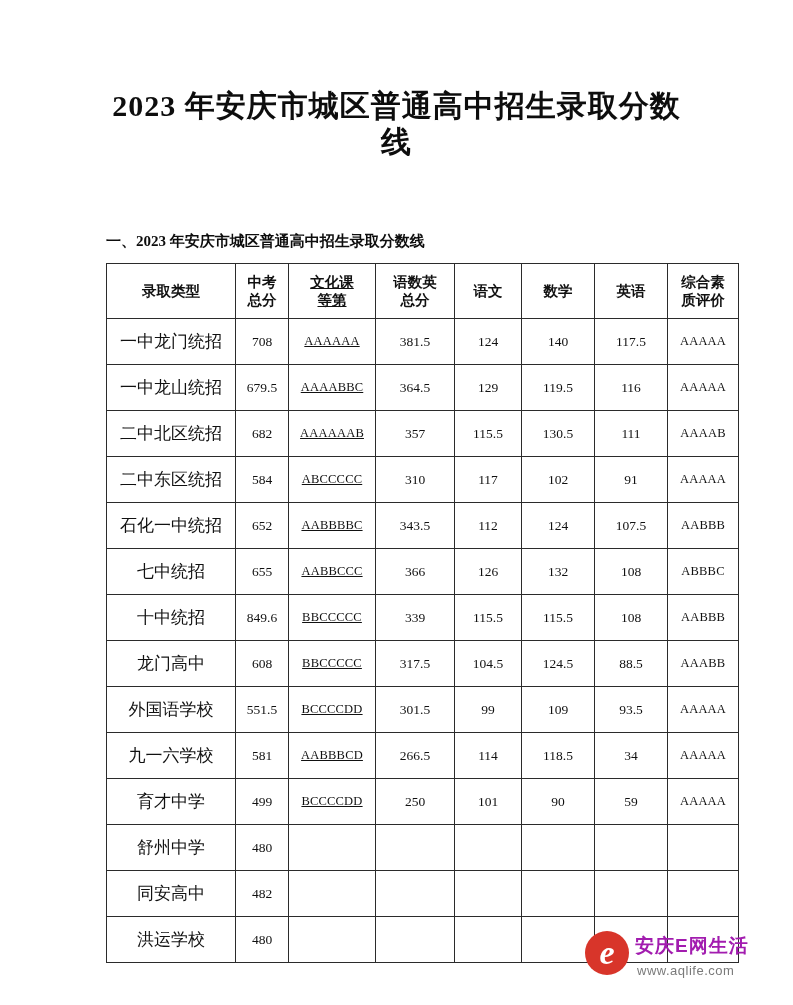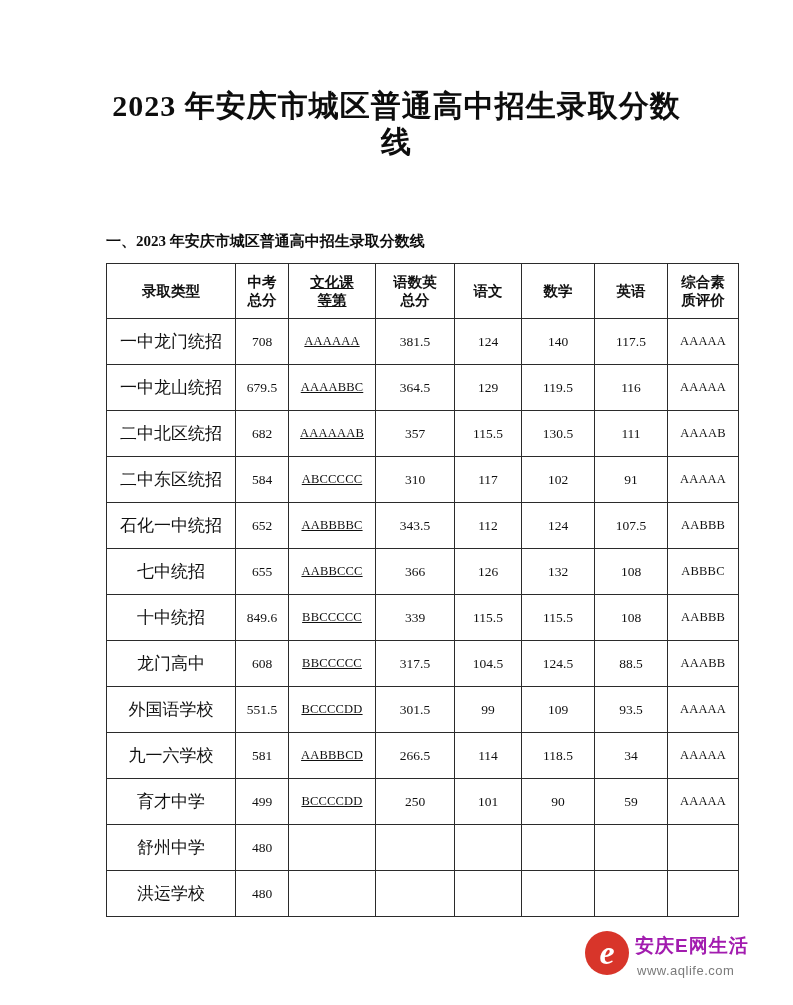--- a/index.html
+++ b/index.html
@@ -276,20 +276,30 @@
         <td class="col-type">舒州中学</td>
         <td class="col-total">480</td>
         <td class="col-grade cell-small"></td>
         <td class="col-sum"></td>
         <td class="col-chinese"></td>
         <td class="col-math"></td>
         <td class="col-english"></td>
         <td class="col-quality cell-small"></td>
       </tr>
       <tr>
+        <td class="col-type">同安高中</td>
+        <td class="col-total">482</td>
+        <td class="col-grade cell-small"></td>
+        <td class="col-sum"></td>
+        <td class="col-chinese"></td>
+        <td class="col-math"></td>
+        <td class="col-english"></td>
+        <td class="col-quality cell-small"></td>
+      </tr>
+      <tr>
         <td class="col-type">洪运学校</td>
         <td class="col-total">480</td>
         <td class="col-grade cell-small"></td>
         <td class="col-sum"></td>
         <td class="col-chinese"></td>
         <td class="col-math"></td>
         <td class="col-english"></td>
         <td class="col-quality cell-small"></td>
       </tr>
     </tbody>

